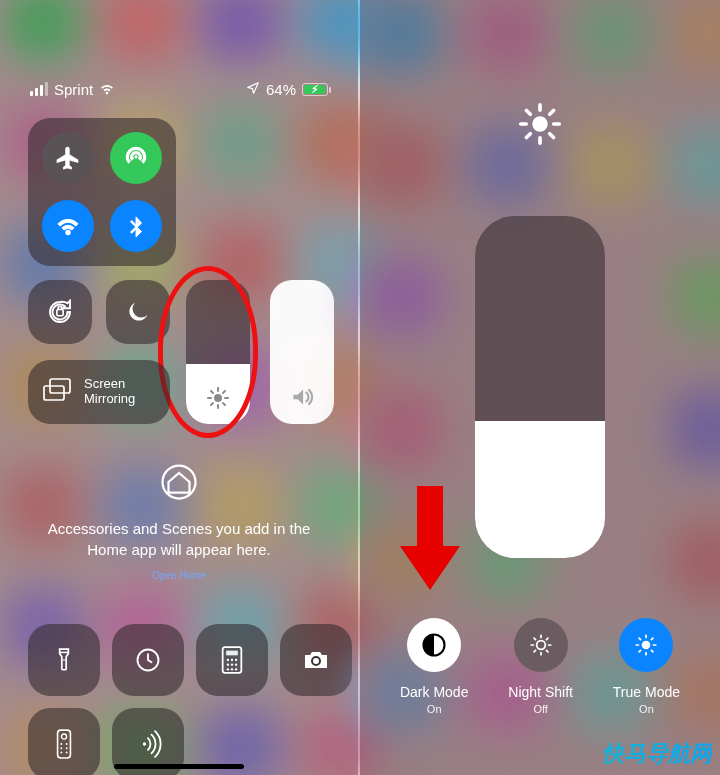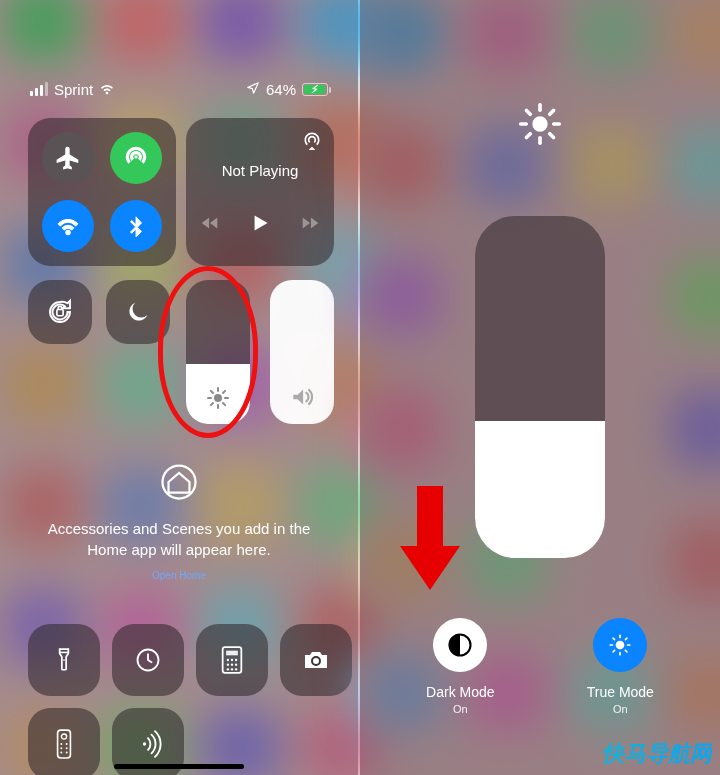--- a/index.html
+++ b/index.html
@@ -353,45 +353,20 @@
               <path d="M12 20c1.1 0 2-.9 2-2s-.9-2-2-2-2 .9-2 2 .9 2 2 2zm-5.3-6.3l1.8 1.8C9.7 14.5 10.8 14 12 14s2.3.5 3.5 1.5l1.8-1.8C15.6 12 13.9 11.3 12 11.3s-3.6.7-5.3 2.4zM3 10l1.8 1.8C7 9.6 9.4 8.5 12 8.5s5 1.1 7.2 3.3L21 10c-2.7-2.7-5.8-4-9-4s-6.3 1.3-9 4z" fill="#fff"></path>
             </svg>
         </div>
         <div class="circle c-bt">
           <svg width="22" height="22" viewBox="0 0 24 24">
               <path d="M12 2v8.6L7.4 6 6 7.4 11.6 13 6 18.6 7.4 20 12 15.4V24l6-6-4.6-4.6L18 8.8 12 2zm2 4.8L15.2 8 14 9.2V6.8zm0 10.4V14.8L15.2 16 14 17.2z" fill="#fff"></path>
             </svg>
         </div>
       </div>
 
-      <div class="card music">
-        <span class="airplay">
-          <svg width="20" height="20" viewBox="0 0 24 24">
-              <path d="M12 3C7 3 3 7 3 12c0 2.5 1 4.7 2.7 6.3l1.4-1.4C5.8 15.6 5 13.9 5 12c0-3.9 3.1-7 7-7s7 3.1 7 7c0 1.9-.8 3.6-2.1 4.9l1.4 1.4C20 16.7 21 14.5 21 12c0-5-4-9-9-9zm0 4c-2.8 0-5 2.2-5 5 0 1.4.6 2.6 1.5 3.5l1.4-1.4c-.6-.5-.9-1.3-.9-2.1 0-1.7 1.3-3 3-3s3 1.3 3 3c0 .8-.3 1.6-.9 2.1l1.4 1.4c.9-.9 1.5-2.1 1.5-3.5 0-2.8-2.2-5-5-5zm0 13l4 4H8l4-4z" fill="#fff"></path>
-            </svg>
-        </span>
-        <div class="title">Not Playing</div>
-        <div class="controls">
-          <span>
-            <svg width="22" height="22" viewBox="0 0 24 24">
-                <path d="M11 6l-8 6 8 6V6zm9 0l-8 6 8 6V6z" fill="currentColor"></path>
-              </svg>
-          </span>
-          <span class="play">
-            <svg width="26" height="26" viewBox="0 0 24 24">
-                <path d="M7 5v14l12-7z" fill="currentColor"></path>
-              </svg>
-          </span>
-          <span>
-            <svg width="22" height="22" viewBox="0 0 24 24">
-                <path d="M4 6l8 6-8 6V6zm9 0l8 6-8 6V6z" fill="currentColor"></path>
-              </svg>
-          </span>
-        </div>
-      </div>
 
       <div class="card small lock">
         <svg width="30" height="30" viewBox="0 0 24 24">
             <path d="M12 4a8 8 0 108 8h-2a6 6 0 11-2.1-4.6L14 9h6V3l-2 2A8 8 0 0012 4z" fill="none" stroke="#fff" stroke-width="1.5"></path>
             <rect x="9.5" y="10" width="5" height="5" rx="1" fill="none" stroke="#fff" stroke-width="1.3"></rect>
             <path d="M10.5 10v-1a1.5 1.5 0 013 0v1" fill="none" stroke="#fff" stroke-width="1.3"></path>
           </svg>
       </div>
       <div class="card small dnd">
         <svg width="28" height="28" viewBox="0 0 24 24">
@@ -422,20 +397,30 @@
         <div class="icon-bottom">
           <svg width="26" height="26" viewBox="0 0 24 24">
               <path d="M4 10v4h4l5 5V5L8 10H4z" fill="#aaa"></path>
               <path d="M16 8a5 5 0 010 8M18.5 5.5a9 9 0 010 13" fill="none" stroke="#aaa" stroke-width="2" stroke-linecap="round"></path>
             </svg>
         </div>
       </div>
 
       <div class="circle-highlight"></div>
 
+      <div class="card mirror">
+        <span>
+          <svg width="30" height="24" viewBox="0 0 30 24">
+              <rect x="8" y="1" width="20" height="14" rx="2" fill="none" stroke="#fff" stroke-width="1.7"></rect>
+              <rect x="2" y="8" width="20" height="14" rx="2" fill="none" stroke="#fff" stroke-width="1.7"></rect>
+            </svg>
+        </span>
+        <span class="lbl" style="white-space:pre-line;">Screen
+Mirroring</span>
+      </div>
 
       <div class="home">
         <div class="icn">
           <svg width="36" height="36" viewBox="0 0 24 24">
               <circle cx="12" cy="12" r="11" fill="none" stroke="#fff" stroke-width="1.5"></circle>
               <path d="M5 12l7-6 7 6v7H5z" fill="none" stroke="#fff" stroke-width="1.5"></path>
             </svg>
         </div>
         <div class="txt">Accessories and Scenes you add in the Home app will appear here.</div>
         <div class="link">Open Home</div>
@@ -551,20 +536,39 @@
           <div class="circ white">
             <svg width="28" height="28" viewBox="0 0 24 24">
                 <circle cx="12" cy="12" r="9" fill="none" stroke="#000" stroke-width="1.8"></circle>
                 <path d="M12 3a9 9 0 000 18z" fill="#000"></path>
               </svg>
           </div>
           <div class="title">Dark Mode</div>
           <div class="sub">On</div>
         </div>
         <div class="col">
+          <div class="circ gray">
+            <svg width="26" height="26" viewBox="0 0 24 24">
+                <circle cx="12" cy="12" r="4" fill="none" stroke="#fff" stroke-width="1.6"></circle>
+                <g stroke="#fff" stroke-width="1.6" stroke-linecap="round">
+                  <line x1="12" y1="3" x2="12" y2="5"></line>
+                  <line x1="12" y1="19" x2="12" y2="21"></line>
+                  <line x1="3" y1="12" x2="5" y2="12"></line>
+                  <line x1="19" y1="12" x2="21" y2="12"></line>
+                  <line x1="5.6" y1="5.6" x2="7" y2="7"></line>
+                  <line x1="17" y1="17" x2="18.4" y2="18.4"></line>
+                  <line x1="5.6" y1="18.4" x2="7" y2="17"></line>
+                  <line x1="17" y1="7" x2="18.4" y2="5.6"></line>
+                </g>
+              </svg>
+          </div>
+          <div class="title">Night Shift</div>
+          <div class="sub">Off</div>
+        </div>
+        <div class="col">
           <div class="circ blue">
             <svg width="26" height="26" viewBox="0 0 24 24">
                 <circle cx="12" cy="12" r="4" fill="#fff"></circle>
                 <g stroke="#fff" stroke-width="1.6" stroke-linecap="round">
                   <line x1="12" y1="3" x2="12" y2="5"></line>
                   <line x1="12" y1="19" x2="12" y2="21"></line>
                   <line x1="3" y1="12" x2="5" y2="12"></line>
                   <line x1="19" y1="12" x2="21" y2="12"></line>
                   <line x1="5.6" y1="5.6" x2="7" y2="7"></line>
                   <line x1="17" y1="17" x2="18.4" y2="18.4"></line>

